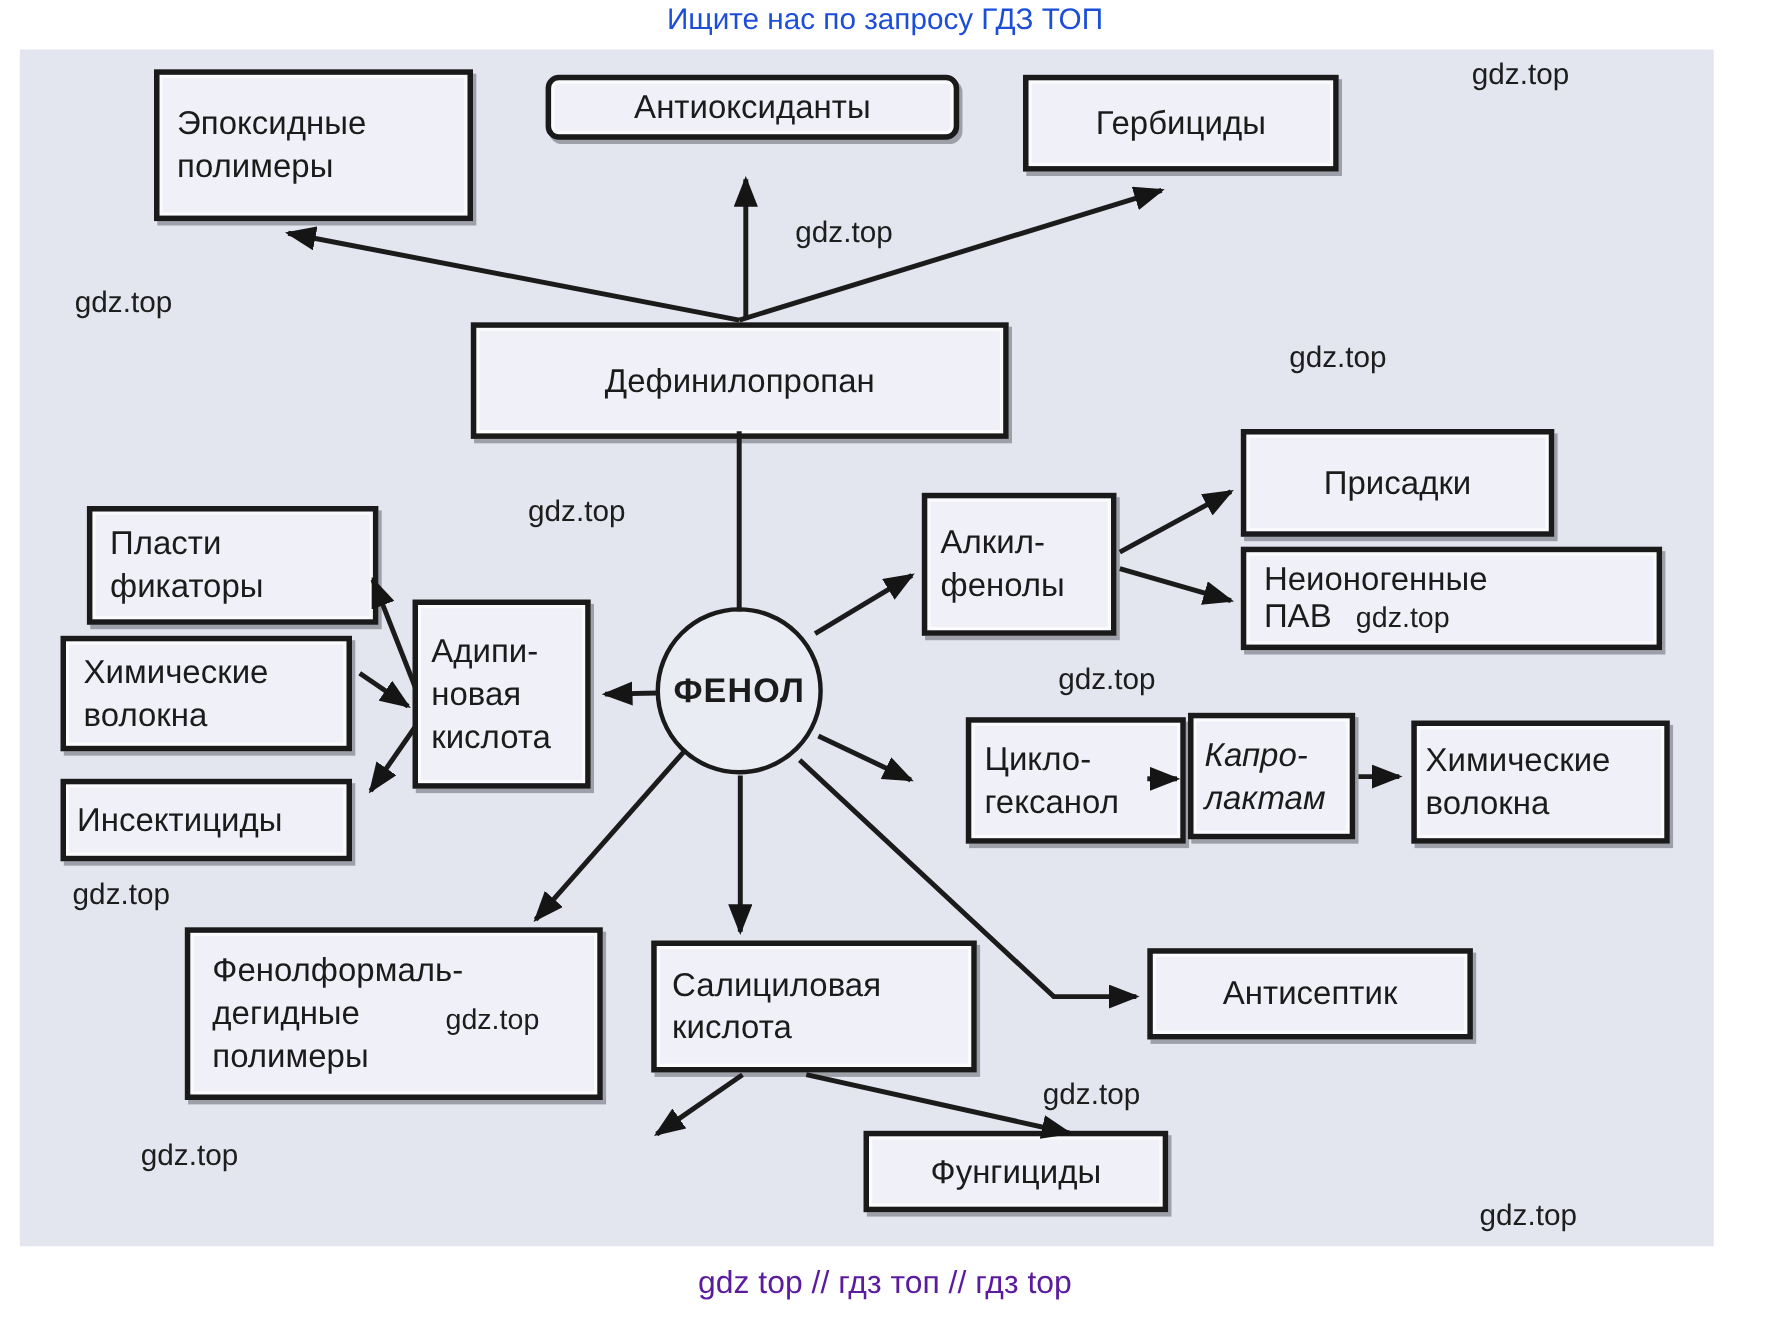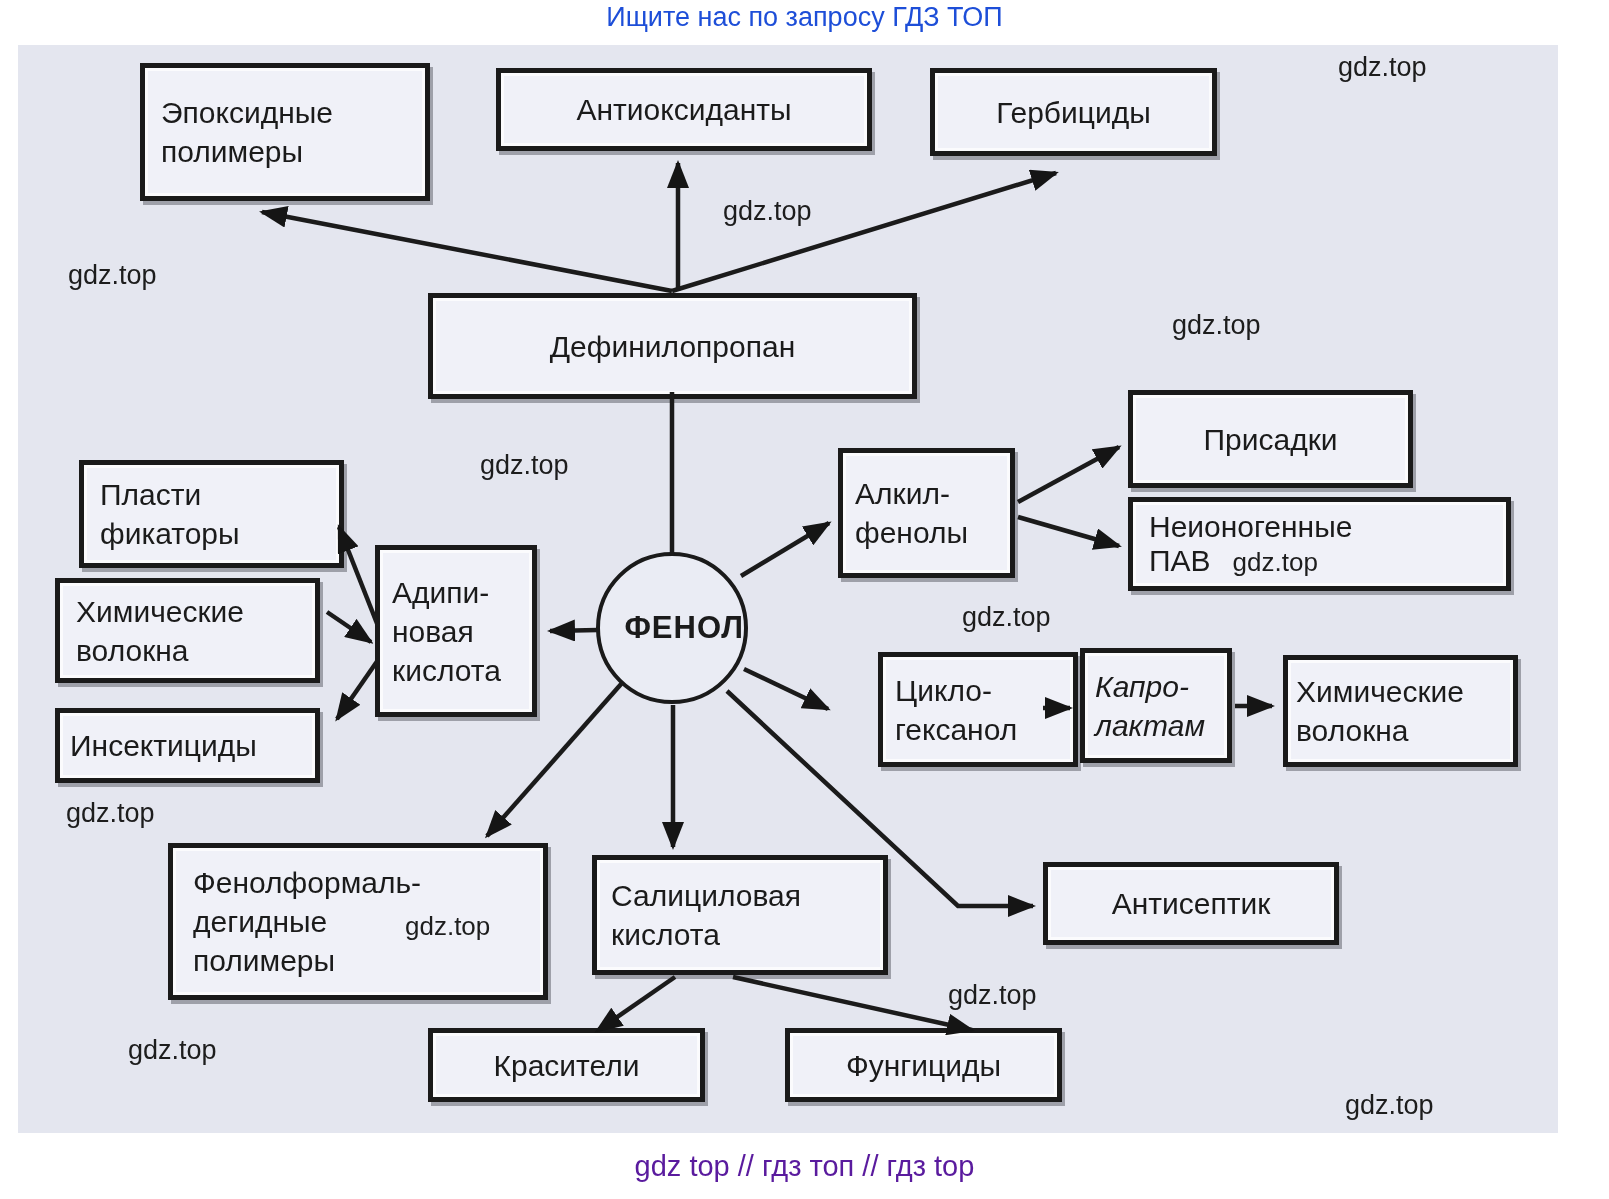--- a/index.html
+++ b/index.html
@@ -12,21 +12,21 @@
   .diagram{position:absolute;left:18px;top:45px;width:1540px;height:1088px;
        background:#e4e6ef;}
   .node{position:absolute;box-sizing:border-box;border:5px solid #1a1a1a;
        background:#f0f1f8;display:flex;flex-direction:column;justify-content:center;
        font-size:30px;line-height:1.3;color:#1b1b1b;
        box-shadow:inset 0 0 0 3px #fbfbfd, 3px 4px 0 rgba(30,30,40,0.35);}
   .node.center-text{align-items:center;text-align:center;}
   .node.left-text{padding-left:16px;align-items:flex-start;text-align:left;}
   .circle{position:absolute;box-sizing:border-box;border:4px solid #1a1a1a;
        border-radius:50%;background:#eaecf4;display:flex;align-items:center;
-       justify-content:flex-end;font-size:31px;font-weight:bold;letter-spacing:1px;}
+       justify-content:center;font-size:31px;font-weight:bold;letter-spacing:1px;}
   .wm{position:absolute;font-size:27px;color:#1d1d1d;white-space:nowrap;}
   .wm-inline{font-size:26px;color:#1d1d1d;margin-left:22px;font-weight:normal;}
   svg.arrows{position:absolute;left:0;top:0;width:1609px;height:1199px;
        pointer-events:none;}
   svg.arrows path{stroke:#1b1b1b;stroke-width:4.5;fill:none;}
   .line2{display:flex;flex-direction:row;align-items:baseline;}
 </style>
 </head>
 <body>
 
@@ -42,21 +42,21 @@
   <span class="wm" style="left:944px;top:557px;">gdz.top</span>
   <span class="wm" style="left:48px;top:753px;">gdz.top</span>
   <span class="wm" style="left:930px;top:935px;">gdz.top</span>
   <span class="wm" style="left:110px;top:990px;">gdz.top</span>
   <span class="wm" style="left:1327px;top:1045px;">gdz.top</span>
 
   <div class="node left-text" style="left:122px;top:18px;width:290px;height:138px;">
     <div>Эпоксидные</div>
     <div>полимеры</div>
   </div>
-  <div class="node center-text" style="left:478px;top:23px;width:376px;height:83px;">
+  <div class="node center-text" style="left:478px;top:23px;width:376px;height:59px;border-radius:12px;">
     <div>Антиоксиданты</div>
   </div>
   <div class="node center-text" style="left:912px;top:23px;width:287px;height:88px;">
     <div>Гербициды</div>
   </div>
 
   <div class="node center-text" style="left:410px;top:248px;width:489px;height:106px;">
     <div>Дефинилопропан</div>
   </div>
 
@@ -115,23 +115,20 @@
     <div>полимеры</div>
     <span class="wm" style="left:232px;top:62px;font-size:26px;">gdz.top</span>
   </div>
   <div class="node left-text" style="left:574px;top:810px;width:296px;height:120px;padding-left:14px;">
     <div>Салициловая</div>
     <div>кислота</div>
   </div>
   <div class="node center-text" style="left:1025px;top:817px;width:296px;height:83px;">
     <div>Антисептик</div>
   </div>
-  <div class="node center-text" style="left:410px;top:983px;width:277px;height:74px;">
-    <div>Красители</div>
-  </div>
   <div class="node center-text" style="left:767px;top:983px;width:277px;height:74px;">
     <div>Фунгициды</div>
   </div>
 </div>
 
 <svg class="arrows" viewBox="0 0 1609 1199">
   <defs>
     <marker id="ah" markerUnits="userSpaceOnUse" markerWidth="28" markerHeight="22" refX="25" refY="11" orient="auto">
       <path d="M0,0 L28,11 L0,22 Z" style="fill:#151515;stroke:none;"></path>
     </marker>

